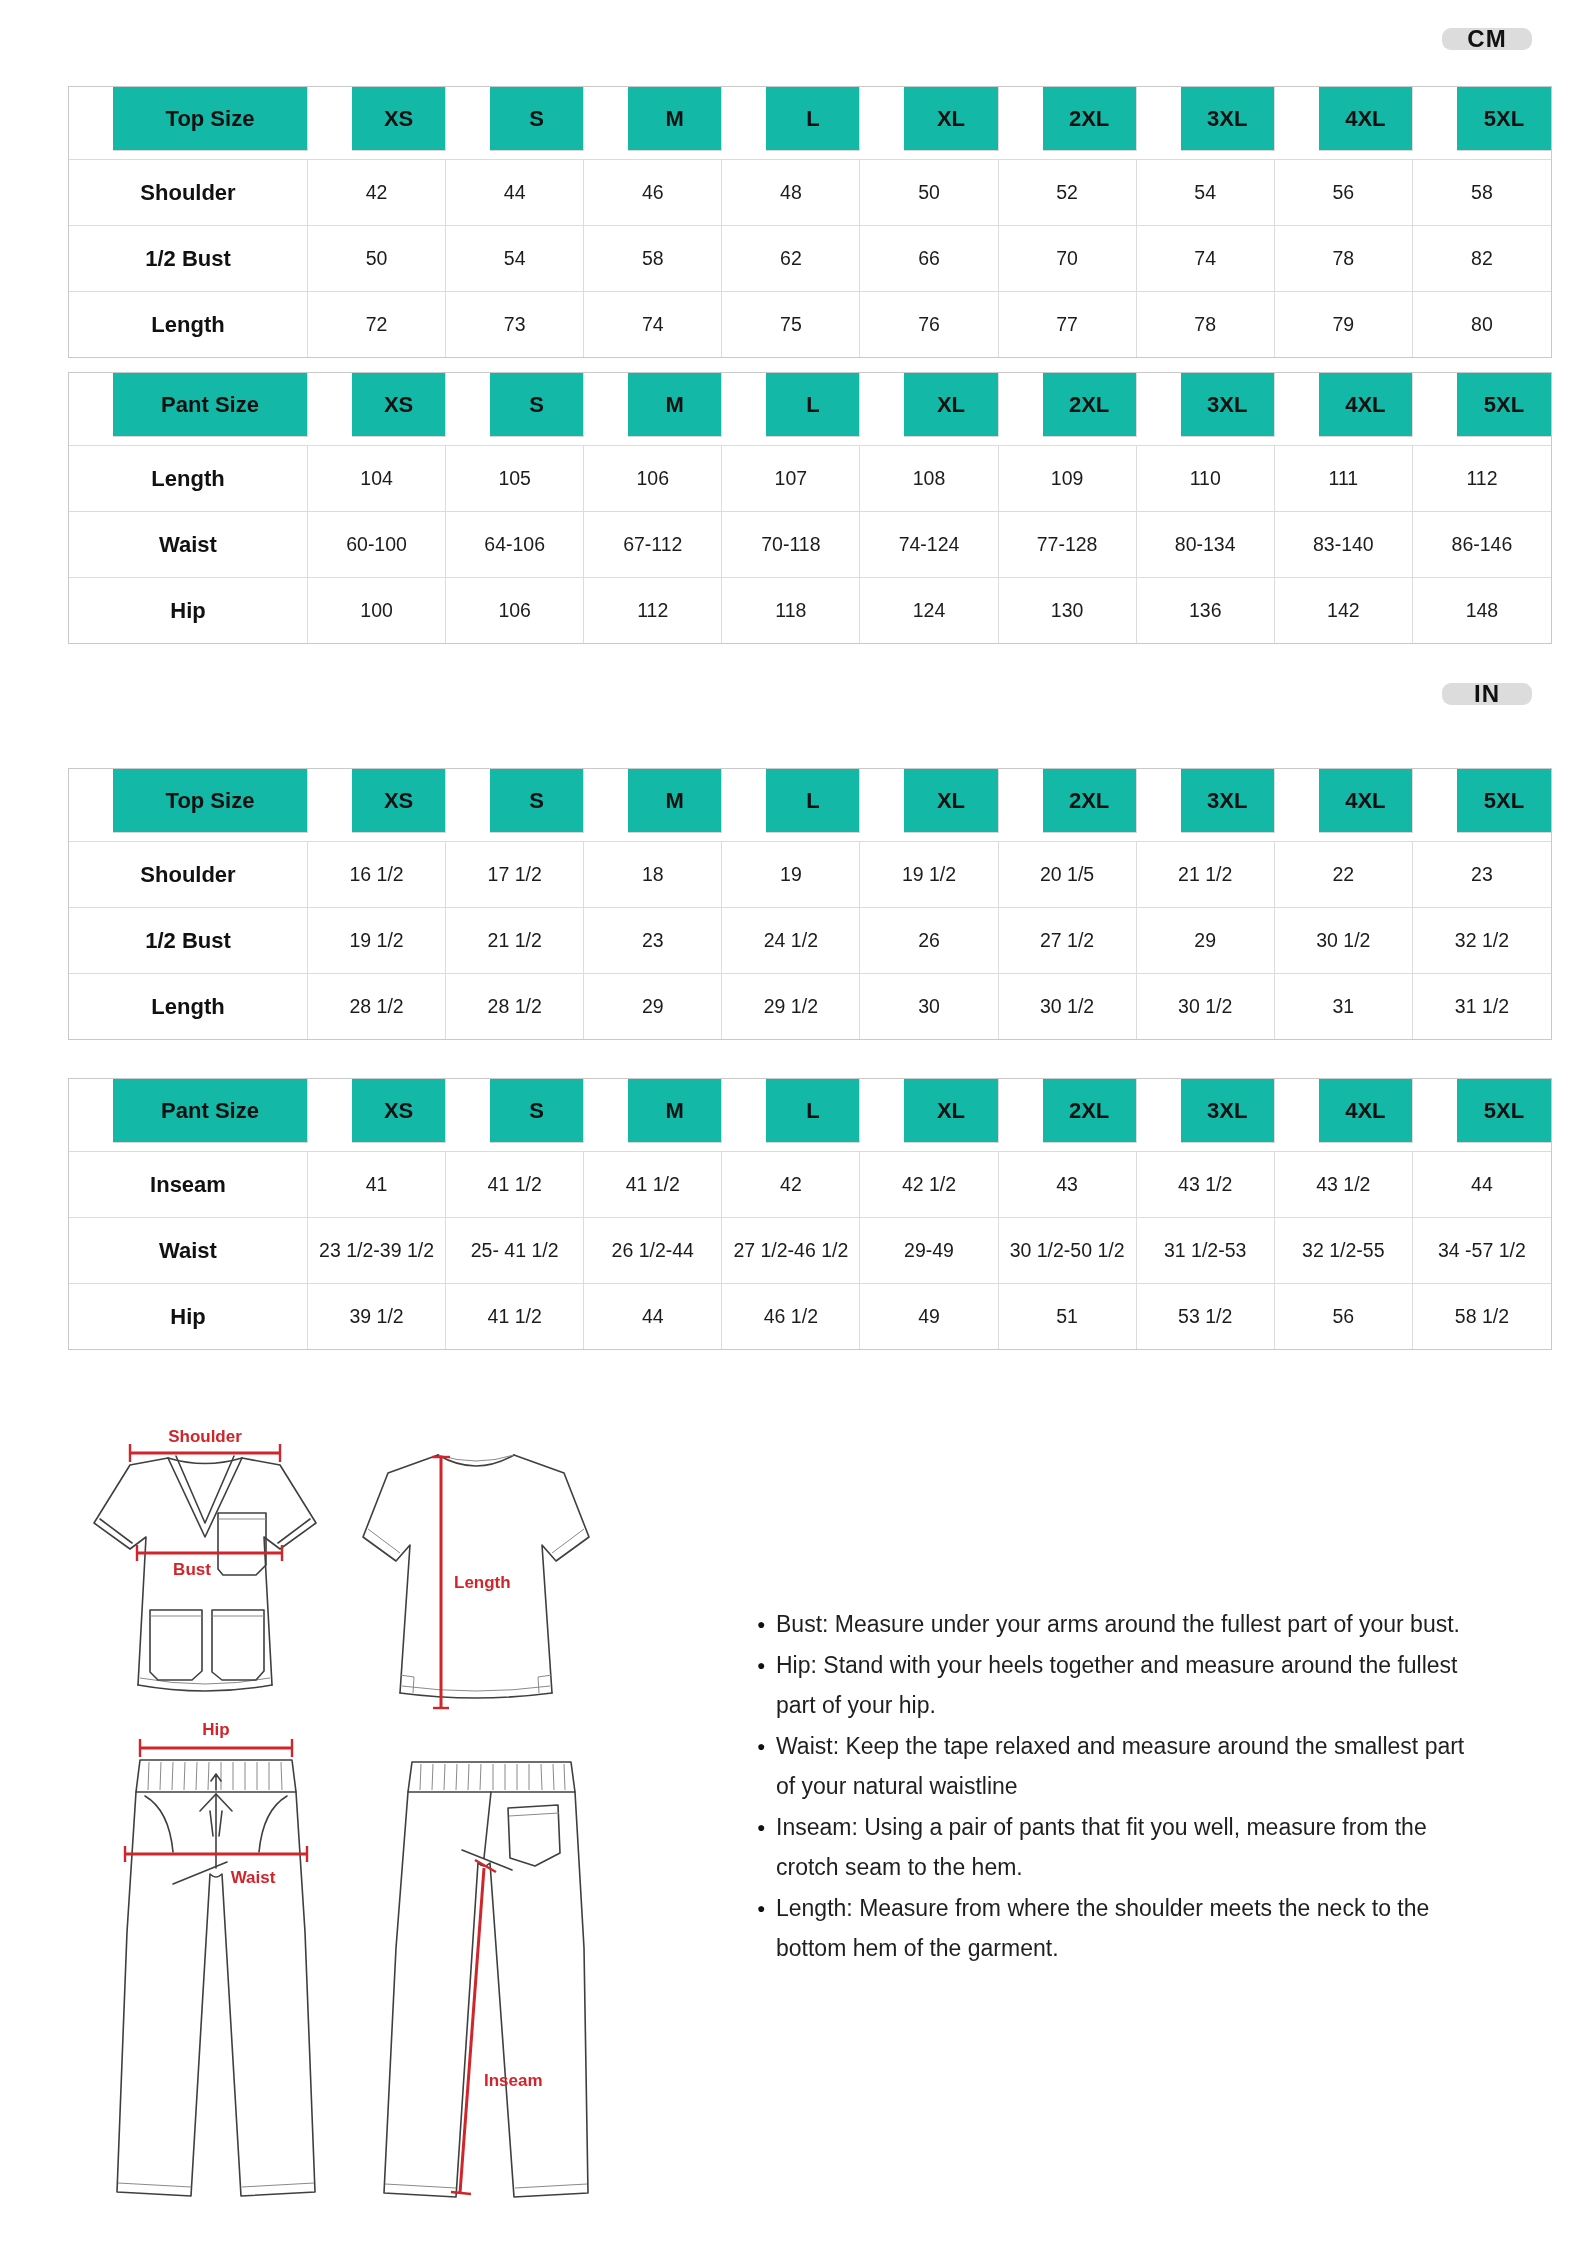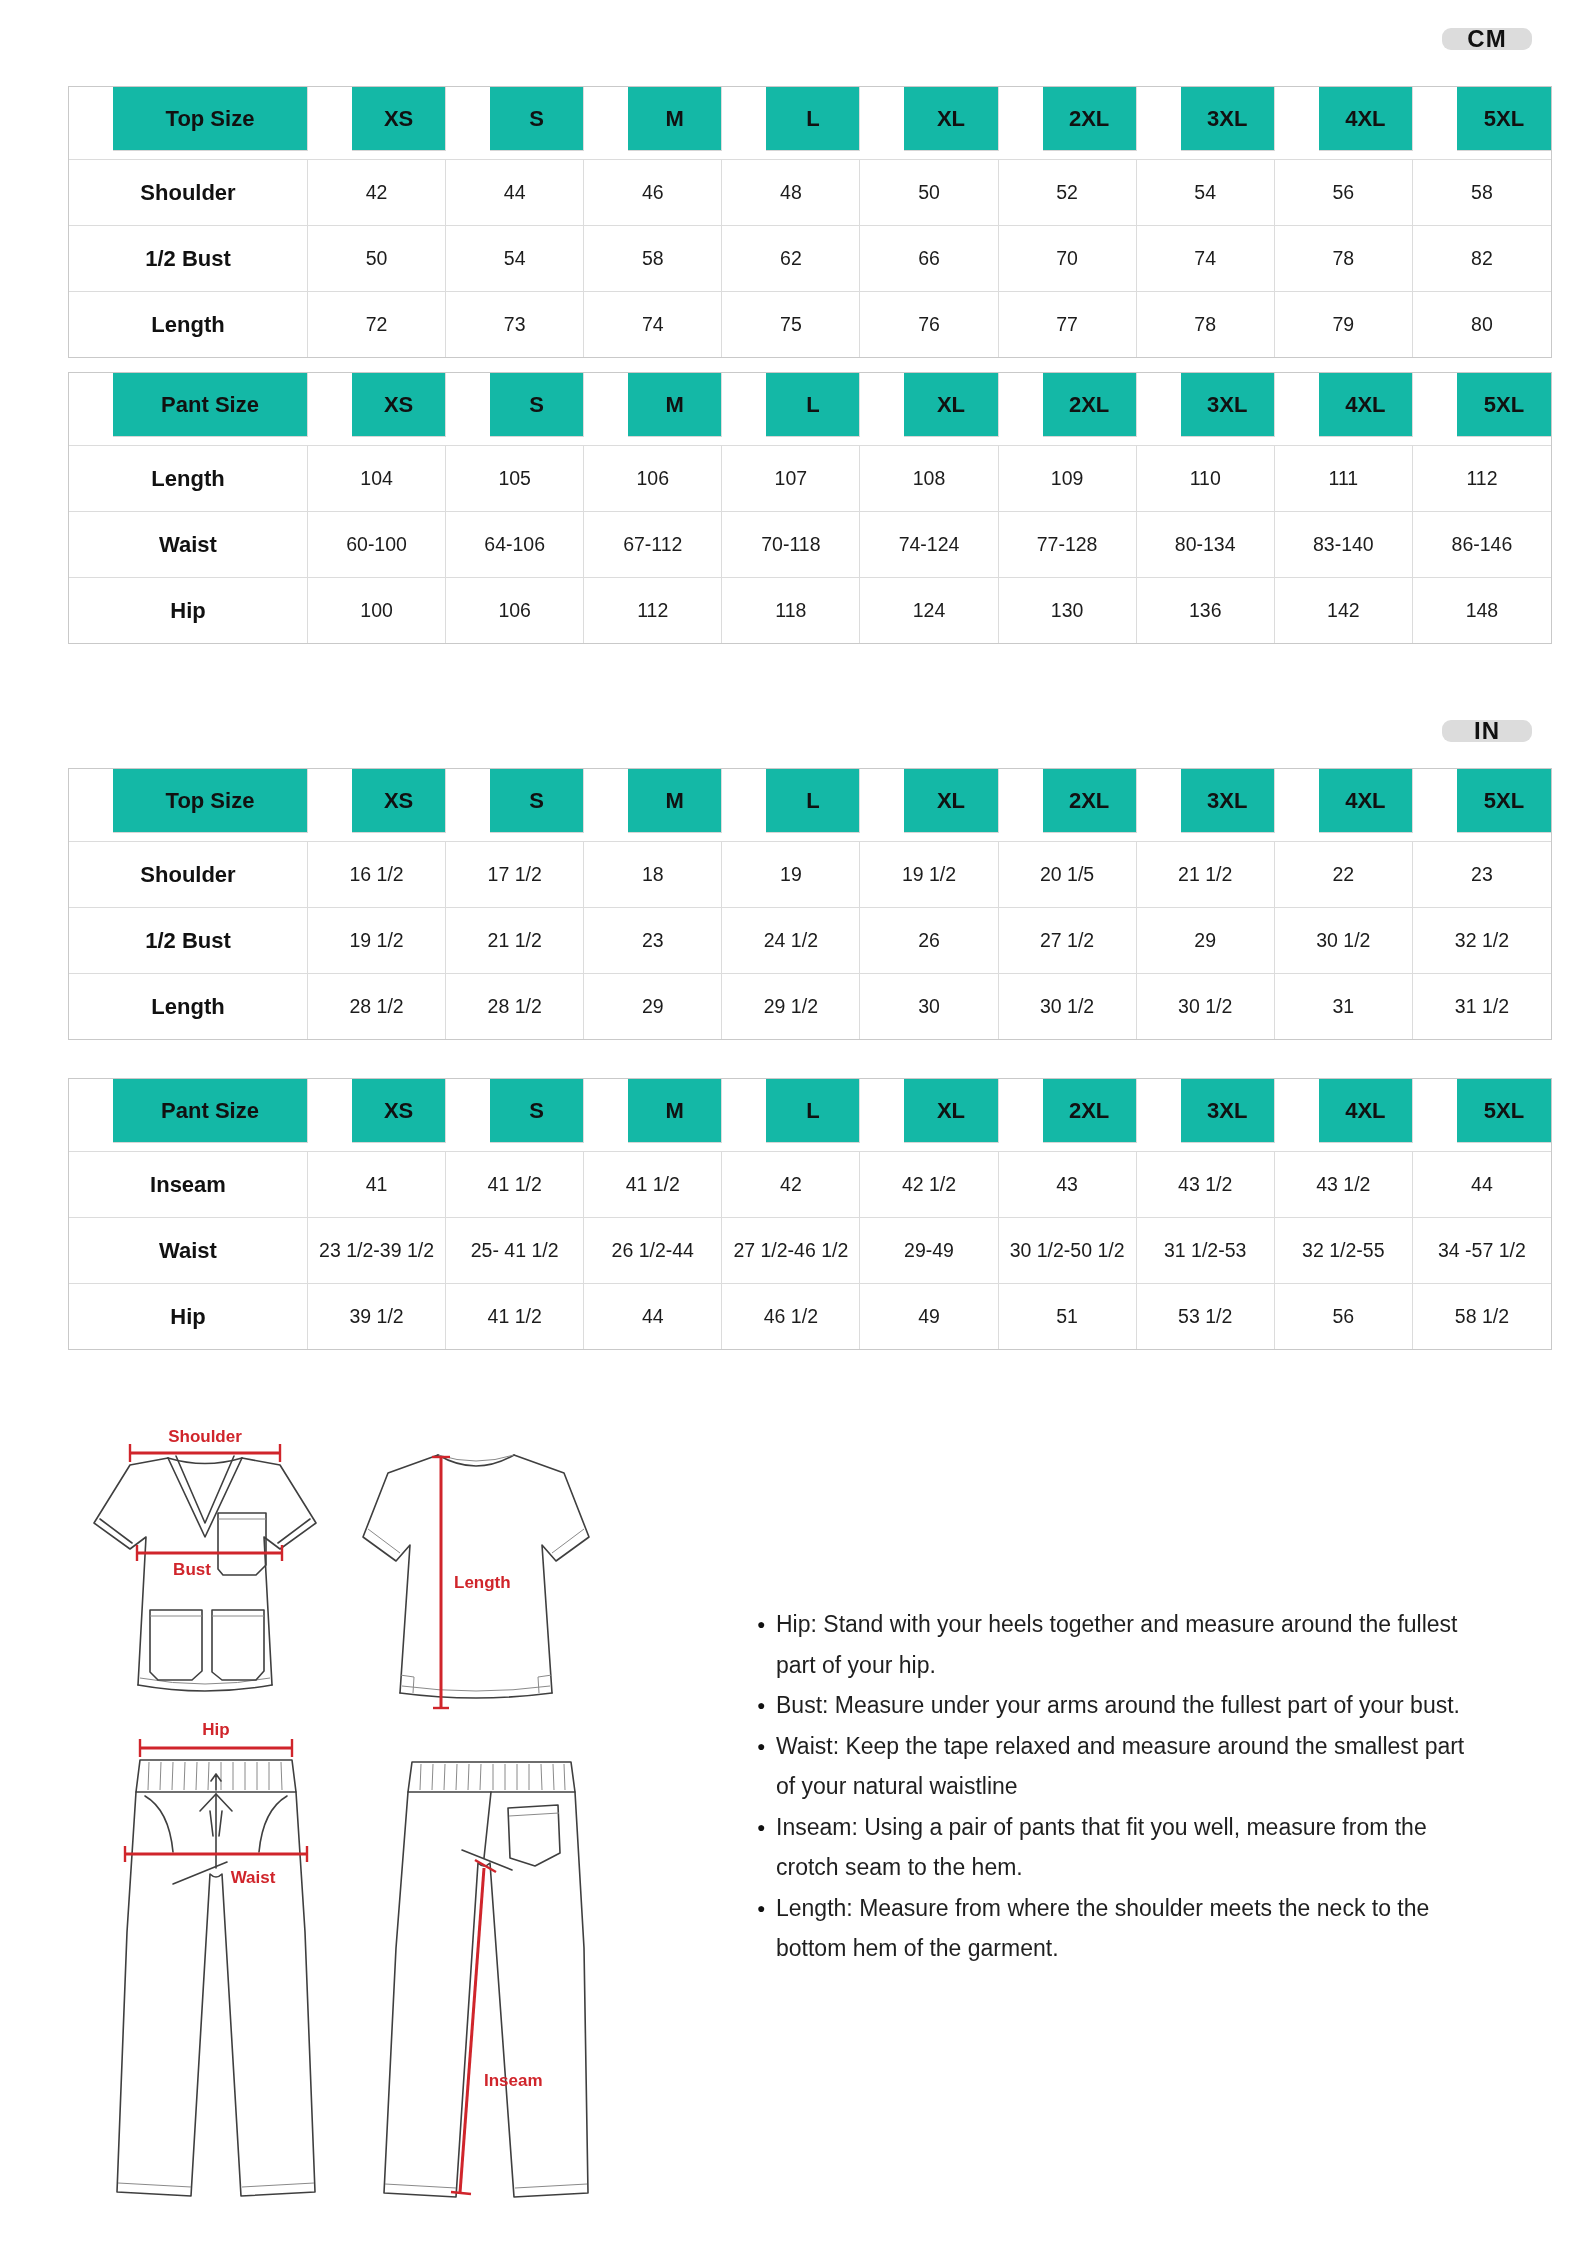--- a/index.html
+++ b/index.html
@@ -7,21 +7,21 @@
     position:relative;width:1580px;height:2250px;background:#fff;
     font-family:"Liberation Sans",sans-serif;color:#141414;overflow:hidden;
   }
   
   .unit-badge{
     position:absolute;right:48px;width:90px;height:22px;background:#dcdcdc;
     border-radius:9px;display:flex;align-items:center;justify-content:center;
     font-size:24px;font-weight:600;letter-spacing:1px;color:#111;
   }
   #badge-cm{top:28px;}
-  #badge-in{top:720px;}
+  #badge-in{top:683px;}
   
   .size-table{
     position:absolute;left:68px;width:1484px;box-sizing:border-box;
     display:grid;grid-template-columns:239px repeat(9,1fr);
     border:1px solid #c9c9c9;background:#fff;
   }
   #table-0{top:86px;}
   #table-1{top:372px;}
   #table-2{top:768px;}
   #table-3{top:1078px;}
@@ -331,23 +331,23 @@
     <path class="sketch" d="M82,102 L132,122"></path>
 
     <path class="dim-tick" d="M95,112 L116,124"></path>
     <line class="dim" x1="104" y1="120" x2="80" y2="445"></line>
     <line class="dim-tick" x1="71" y1="444" x2="91" y2="446"></line>
     <text class="dim-label" x="104" y="338" text-anchor="start">Inseam</text>
   </svg>
 
   <div class="how-to">
     <ul>
+      <li>Bust: Measure under your arms around the fullest part of your bust.</li>
       <li>Hip: Stand with your heels together and measure around the fullest
 part of your hip.</li>
-      <li>Bust: Measure under your arms around the fullest part of your bust.</li>
       <li>Waist: Keep the tape relaxed and measure around the smallest part
 of your natural waistline</li>
       <li>Inseam: Using a pair of pants that fit you well, measure from the
 crotch seam to the hem.</li>
       <li>Length: Measure from where the shoulder meets the neck to the
 bottom hem of the garment.</li>
     </ul>
   </div>
 
 </div>

